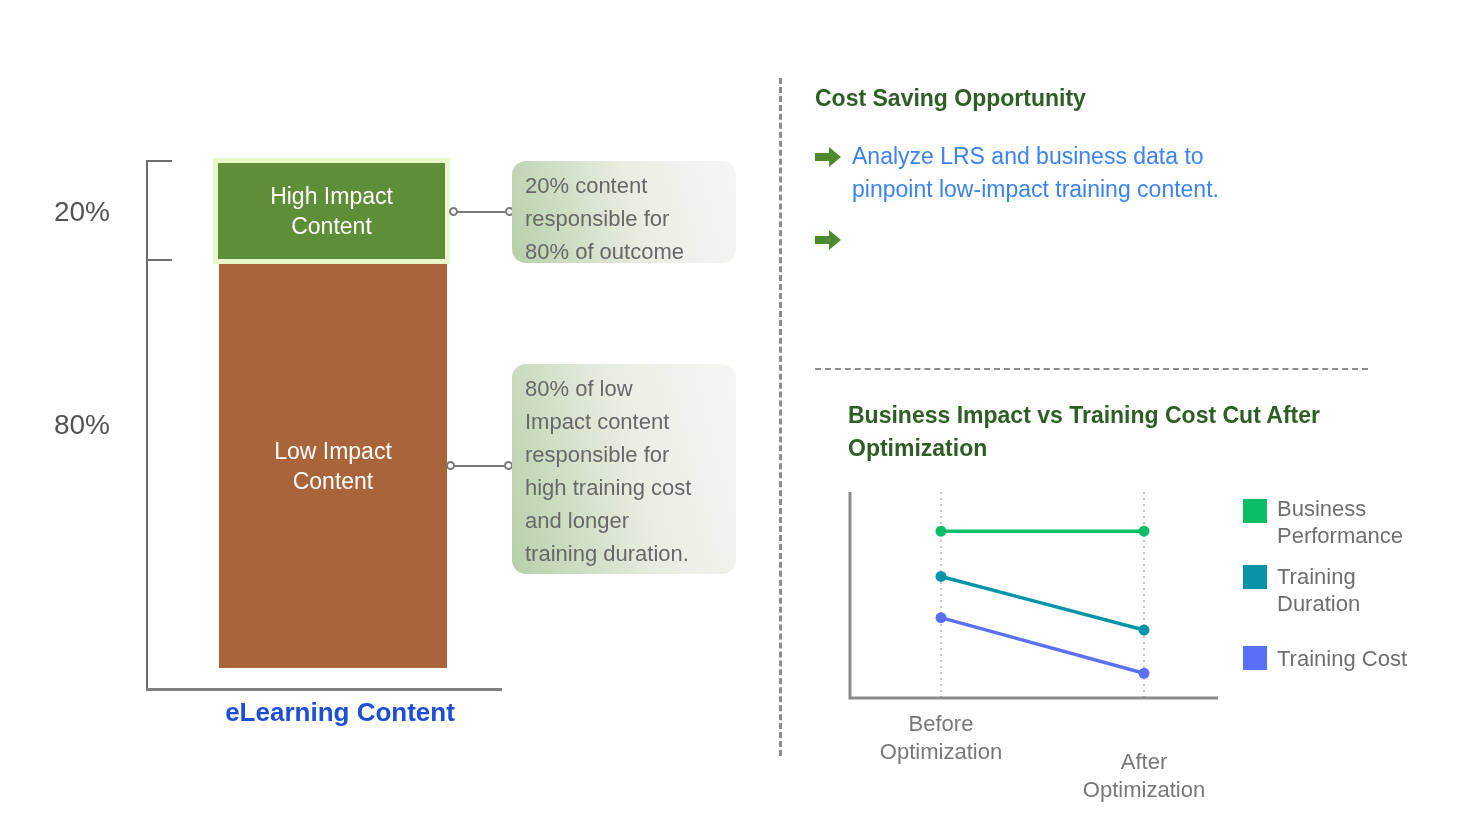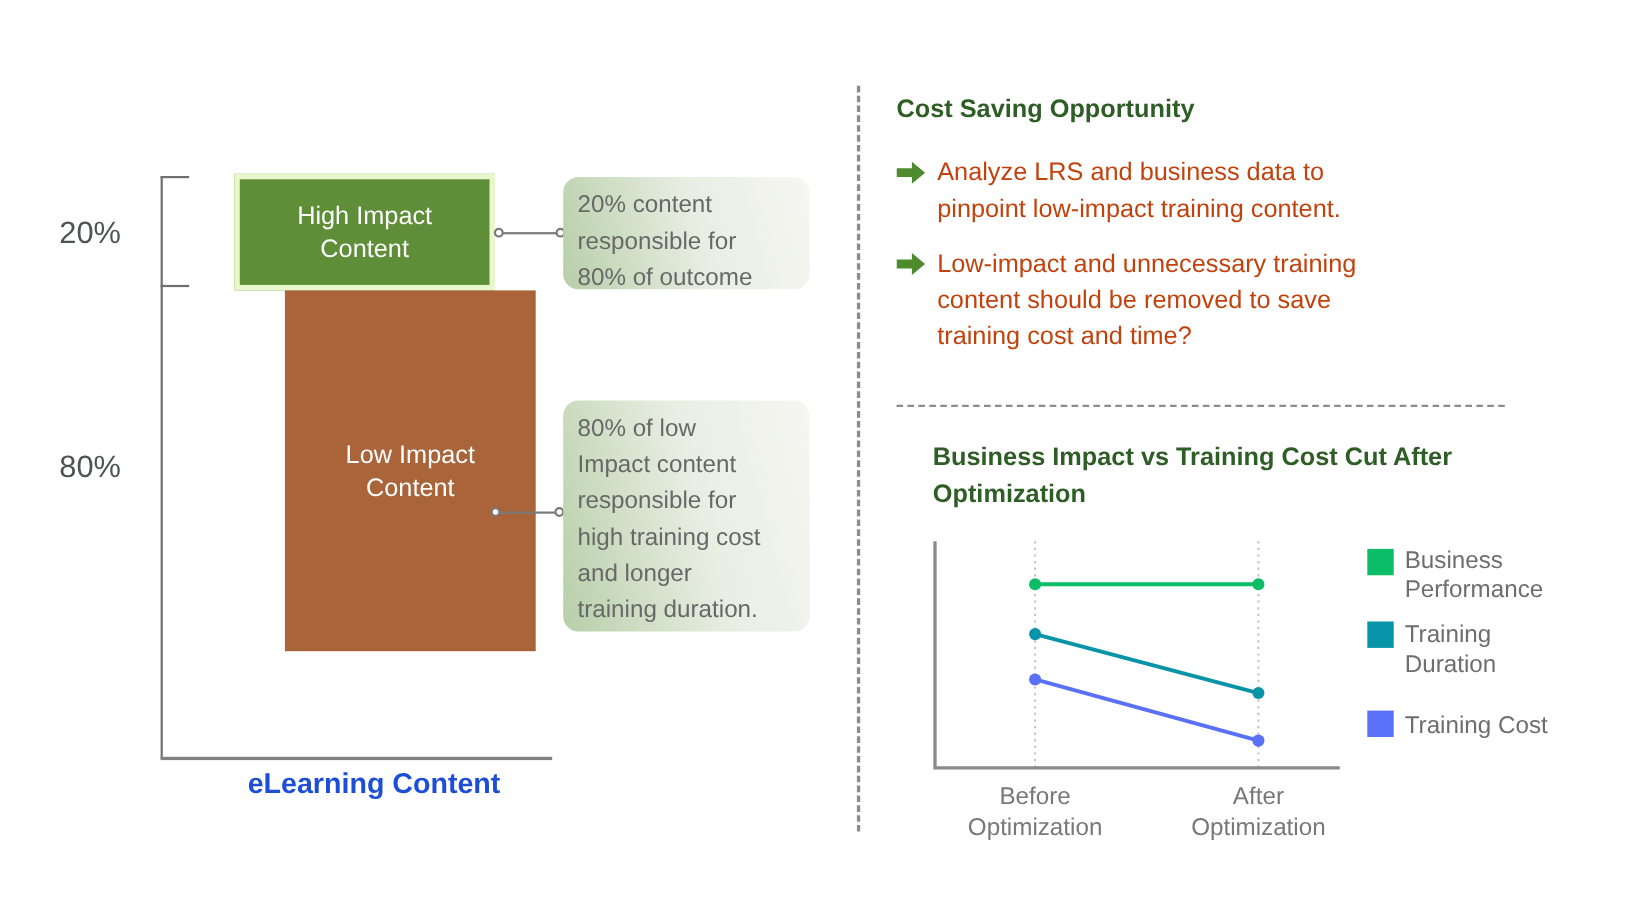--- a/index.html
+++ b/index.html
@@ -14,40 +14,40 @@
   
   .axis-line{background:#6f6f6f;}
   .pct-label{font-size:28px;color:#505356;width:80px;text-align:center;}
   .bar-label{color:#ffffff;font-size:23px;line-height:30px;text-align:center;}
   #high-bar{
     left:213px;top:158px;width:227px;height:96px;
     border:5px solid #0c4a6e;
     display:flex;align-items:center;justify-content:center;
   }
   #low-bar{
-    left:219px;top:264px;width:228px;height:328px;
-    display:flex;align-items:center;justify-content:center;margin-left:40px;
+    left:219px;top:264px;width:228px;height:404px;
+    display:flex;align-items:center;justify-content:center;
   }
   .connector{height:2px;background:#7a7a7a;}
   .node{width:9px;height:9px;border:2px solid #7a7a7a;border-radius:50%;background:#ffffff;box-sizing:border-box;}
   .callout{
     border-radius:14px;
     background:linear-gradient(75deg,#b7cfa9 0%,#e9eee3 55%,#f6f6f2 100%);
     color:#686868;font-size:22px;line-height:33px;
     padding:8px 12px 8px 13px;box-sizing:border-box;
   }
   #xlabel-left{left:180px;top:697px;width:320px;text-align:center;
     font-size:26px;font-weight:700;color:#1d4ed8;}
 
   
   #v-divider{left:779px;top:78px;height:678px;width:0;border-left:3px dashed #8c8c8c;}
   #h-divider{left:815px;top:368px;width:553px;height:0;border-top:2px dashed #8c8c8c;}
 
   
-  .bullet-text{font-size:23px;line-height:33px;color:#c2410c;}
+  .bullet-text{font-size:23px;line-height:33px;color:#3b82f6;}
   .tick-label{font-size:22px;line-height:28px;color:#787878;text-align:center;}
   .legend-label{font-size:22px;line-height:27px;color:#6e6e6e;}
   .swatch{width:24px;height:24px;}
 </style>
 </head>
 <body>
 
 <div id="canvas">
 
 
@@ -97,23 +97,20 @@
 
   <svg class="abs" style="left:815px;top:146px;" width="26" height="22" viewBox="0 0 26 22">
     <polygon points="0,7 14,7 14,1 26,11 14,21 14,15 0,15" style="fill: rgb(78, 139, 45);"></polygon>
   </svg>
   <div class="abs bullet-text pre" style="left:852px;top:140px;width:460px;">Analyze LRS and business data to
 pinpoint low-impact training content.</div>
 
   <svg class="abs" style="left:815px;top:229px;" width="26" height="22" viewBox="0 0 26 22">
     <polygon points="0,7 14,7 14,1 26,11 14,21 14,15 0,15" style="fill: rgb(78, 139, 45);"></polygon>
   </svg>
-  <div class="abs bullet-text pre" style="left:852px;top:223px;width:460px;">Low-impact and unnecessary training
-content should be removed to save
-training cost and time?</div>
 
   <div class="abs heading pre" style="left:848px;top:399px;width:540px;line-height:33px;color:#2e5d25;">Business Impact vs Training Cost Cut After
 Optimization</div>
 
   <svg class="abs" style="left:840px;top:480px;" width="400" height="230" viewBox="0 0 400 230">
       <line x1="101" y1="12" x2="101" y2="218" stroke="#c6c6c6" stroke-width="2" stroke-dasharray="2 4"></line>
       <line x1="304" y1="12" x2="304" y2="218" stroke="#c6c6c6" stroke-width="2" stroke-dasharray="2 4"></line>
       <polyline points="10,12 10,218 378,218" fill="none" stroke="#8a8a8a" stroke-width="3"></polyline>
       <polyline points="101,51.139999999999986 304,51.139999999999986" fill="none" stroke="#0cbd67" stroke-width="3.5"></polyline>
       <circle cx="101" cy="51.139999999999986" r="5.5" fill="#0cbd67"></circle>
@@ -121,21 +118,21 @@
       <polyline points="101,96.46000000000001 304,150.01999999999998" fill="none" stroke="#0894a8" stroke-width="3.5"></polyline>
       <circle cx="101" cy="96.46000000000001" r="5.5" fill="#0894a8"></circle>
       <circle cx="304" cy="150.01999999999998" r="5.5" fill="#0894a8"></circle>
       <polyline points="101,137.66 304,193.28" fill="none" stroke="#5a70f7" stroke-width="3.5"></polyline>
       <circle cx="101" cy="137.66" r="5.5" fill="#5a70f7"></circle>
       <circle cx="304" cy="193.28" r="5.5" fill="#5a70f7"></circle>
     </svg>
 
   <div class="abs tick-label pre" style="left:831px;top:710px;width:220px;">Before
 Optimization</div>
-  <div class="abs tick-label pre" style="left:1034px;top:710px;width:220px;">After
+  <div class="abs tick-label pre" style="left:1034px;top:748px;width:220px;">After
 Optimization</div>
 
   <div class="abs swatch" style="left: 1243px; top: 499px; background: rgb(12, 189, 103);"></div>
   <div class="abs legend-label pre" style="left:1277px;top:495px;width:155px;">Business
 Performance</div>
 
   <div class="abs swatch" style="left: 1243px; top: 565px; background: rgb(8, 148, 168);"></div>
   <div class="abs legend-label pre" style="left:1277px;top:563px;width:155px;">Training
 Duration</div>
 

